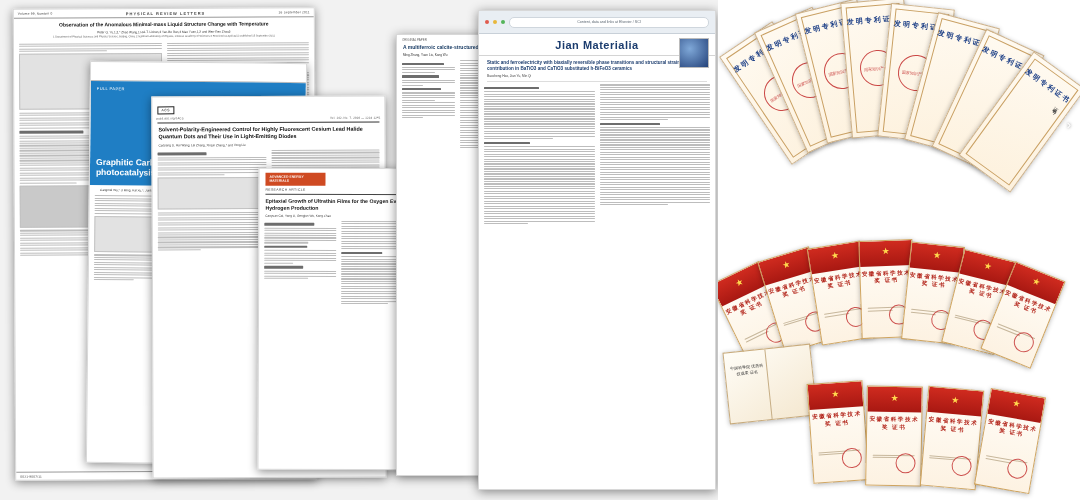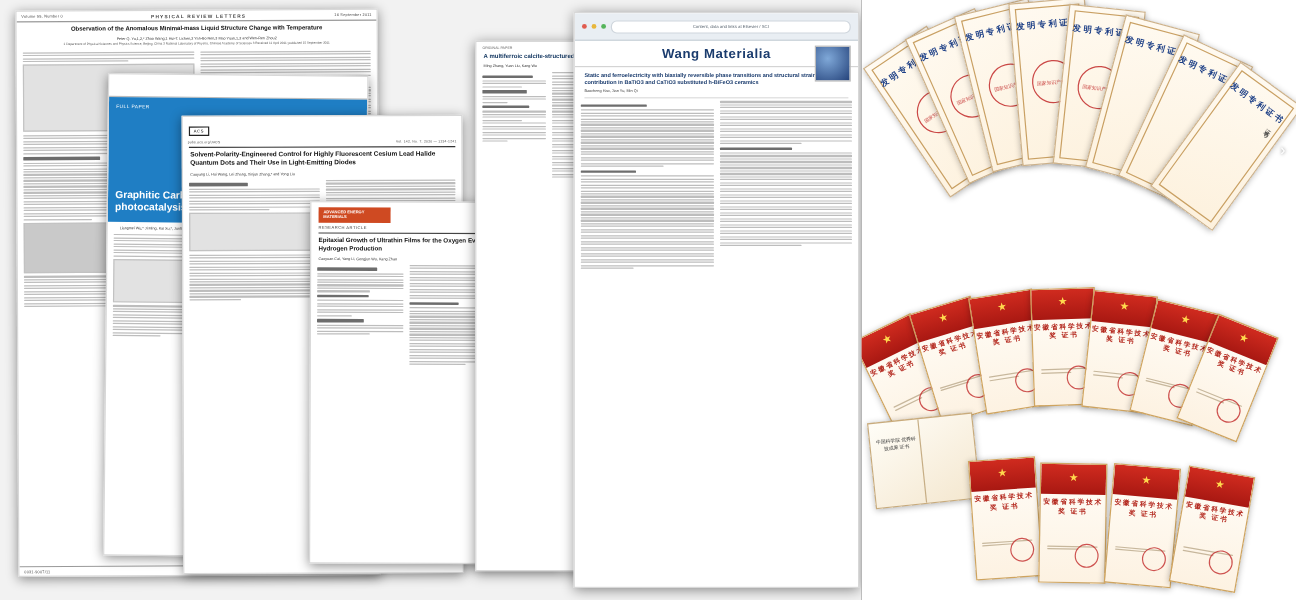--- a/index.html
+++ b/index.html
@@ -640,21 +640,21 @@
     </div>
 
     <div class="paper" id="paper-right2">
       <div class="browser-bar">
         <span class="dot" style="background:#e05b4f"></span>
         <span class="dot" style="background:#e8b73c"></span>
         <span class="dot" style="background:#54b45a"></span>
         <span class="urlbox">Content, data and links at Elsevier / SCI</span>
       </div>
       <div class="journal-mast">
-        <div class="nm">Wang Materialia</div>
+        <div class="nm">Jian Materialia</div>
         <div class="mast-thumb"></div>
       </div>
       <div class="art-title">Static and ferroelectricity with biaxially reversible phase transitions and structural strain contribution in BaTiO3 and CaTiO3 substituted h-BiFeO3 ceramics</div>
       <div class="art-auth">Baocheng Hao, Jian Yu, Min Qi</div>
       <div style="border-top:1px solid #ddd;margin:0 8px;"></div>
       <div class="cols">
         <div class="col">
           <div class="blk-head" style="width:50%"></div>
           <div class="ln"></div>
             <div class="ln"></div>

